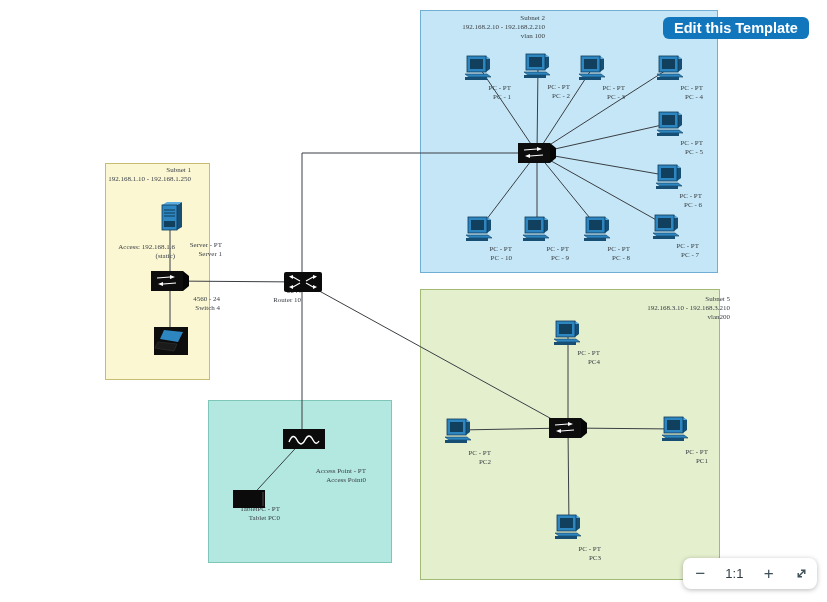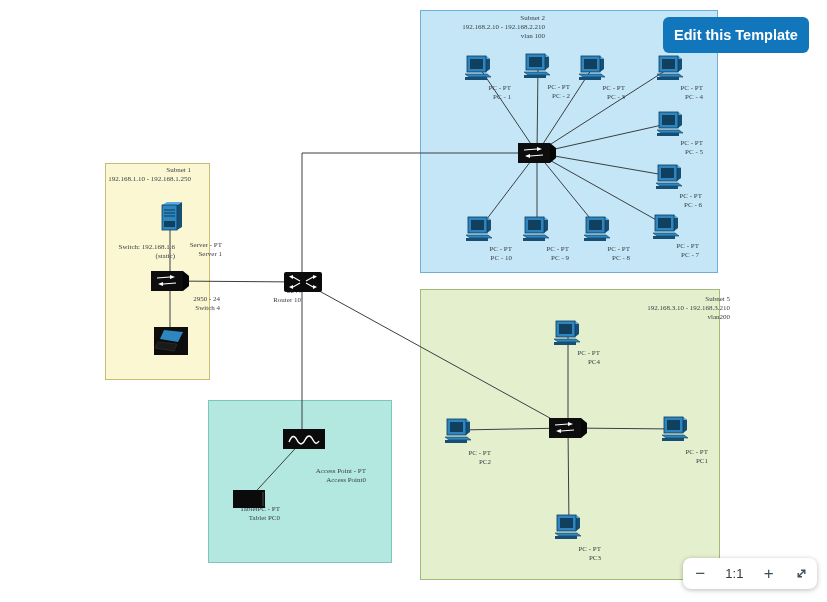--- a/index.html
+++ b/index.html
@@ -5,21 +5,21 @@
   * { margin:0; padding:0; box-sizing:border-box; }
   html,body { background:#fff; }
   body { font-family:"Liberation Sans", sans-serif; }
   .canvas { position:relative; width:827px; height:602px; background:#fff; overflow:hidden; }
   .box { position:absolute; border:1px solid transparent; z-index:1; }
   .lines { position:absolute; left:0; top:0; z-index:2; }
   .lbl, .hdr { position:absolute; z-index:2; text-align:right;
     font-family:"Liberation Serif", serif; font-size:7px; line-height:1.3; color:#3a3f45; }
   .dev { position:absolute; z-index:3; }
   .dev svg { display:block; width:100%; height:100%; }
-  .edit-btn { position:absolute; left:663px; top:17px; width:146px; height:36px;
+  .edit-btn { position:absolute; left:663px; top:17px; width:146px; height:22px;
     border:none; border-radius:6px; color:#fff; font-family:"Liberation Sans",sans-serif;
     font-size:14.5px; font-weight:bold; z-index:10; cursor:pointer; }
   .toolbar { position:absolute; left:683px; top:558px; width:134px; height:31px;
     background:#fff; border-radius:8px; box-shadow:0 1px 5px rgba(0,0,0,.28);
     display:flex; align-items:center; justify-content:space-around; z-index:10; }
   .tb-btn { color:#3d4f58; font-size:17px; line-height:1; background:none; border:none;
     cursor:pointer; font-family:"Liberation Sans",sans-serif; padding:0 4px; }
   .tb-ratio { color:#2f3b42; font-size:13px; font-family:"Liberation Sans",sans-serif; cursor:pointer; }
   .tb-expand { display:flex; align-items:center; cursor:pointer; }
 </style>
@@ -80,39 +80,39 @@
         <polygon points="19,4 24,1 24,26 19,29" fill="#174f74"></polygon>
         <polygon points="4,4 9,1 24,1 19,4" fill="#5dade2"></polygon>
         <rect x="4" y="4" width="15" height="25" fill="#2e86c1" stroke="#0d3b57" stroke-width="0.8"></rect>
         <line x1="6" y1="9" x2="17" y2="9" stroke="#0d3b57"></line>
         <line x1="6" y1="12" x2="17" y2="12" stroke="#0d3b57"></line>
         <line x1="6" y1="15" x2="17" y2="15" stroke="#0d3b57"></line>
         <rect x="6" y="20" width="11" height="6" fill="#11405e"></rect>
       </svg>
     </div>
   <div class="lbl" style="left:103px;top:243px;width:72px">
-    <div>Switch: 192.168.1.6</div>
+    <div>Access: 192.168.1.6</div>
     <div>(static)</div>
   </div>
   <div class="lbl" style="left:160px;top:241px;width:62px">
     <div>Server - PT</div>
     <div>Server 1</div>
   </div>
   <div class="dev" style="left:150px;top:269px;width:40px;height:24px">
       <svg viewBox="0 0 40 24">
         <polygon points="33,2 39,7 39,17 33,22" fill="#050505"></polygon>
         <rect x="1" y="2" width="32" height="20" fill="#0d0d0d"></rect>
         <line x1="7" y1="9" x2="20" y2="8" stroke="#fff" stroke-width="1.2"></line>
         <polygon points="20,6 25,8 20,10" fill="#fff"></polygon>
         <line x1="26" y1="14" x2="13" y2="15" stroke="#fff" stroke-width="1.2"></line>
         <polygon points="13,13 8,15 13,17" fill="#fff"></polygon>
       </svg>
     </div>
   <div class="lbl" style="left:156px;top:295px;width:64px">
-    <div>2950 - 24</div>
+    <div>4560 - 24</div>
     <div>Switch 4</div>
   </div>
   <div class="dev" style="left:153px;top:326px;width:36px;height:30px">
       <svg viewBox="0 0 36 30">
         <rect x="1" y="1" width="34" height="28" fill="#0d0d0d"></rect>
         <polygon points="11,4 30,6 25,16 7,13" fill="#2e86c1"></polygon>
         <polygon points="5,16 24,18 21,25 2,22" fill="#1a1a1a" stroke="#2c2c2c" stroke-width="0.8"></polygon>
       </svg>
     </div>
 

